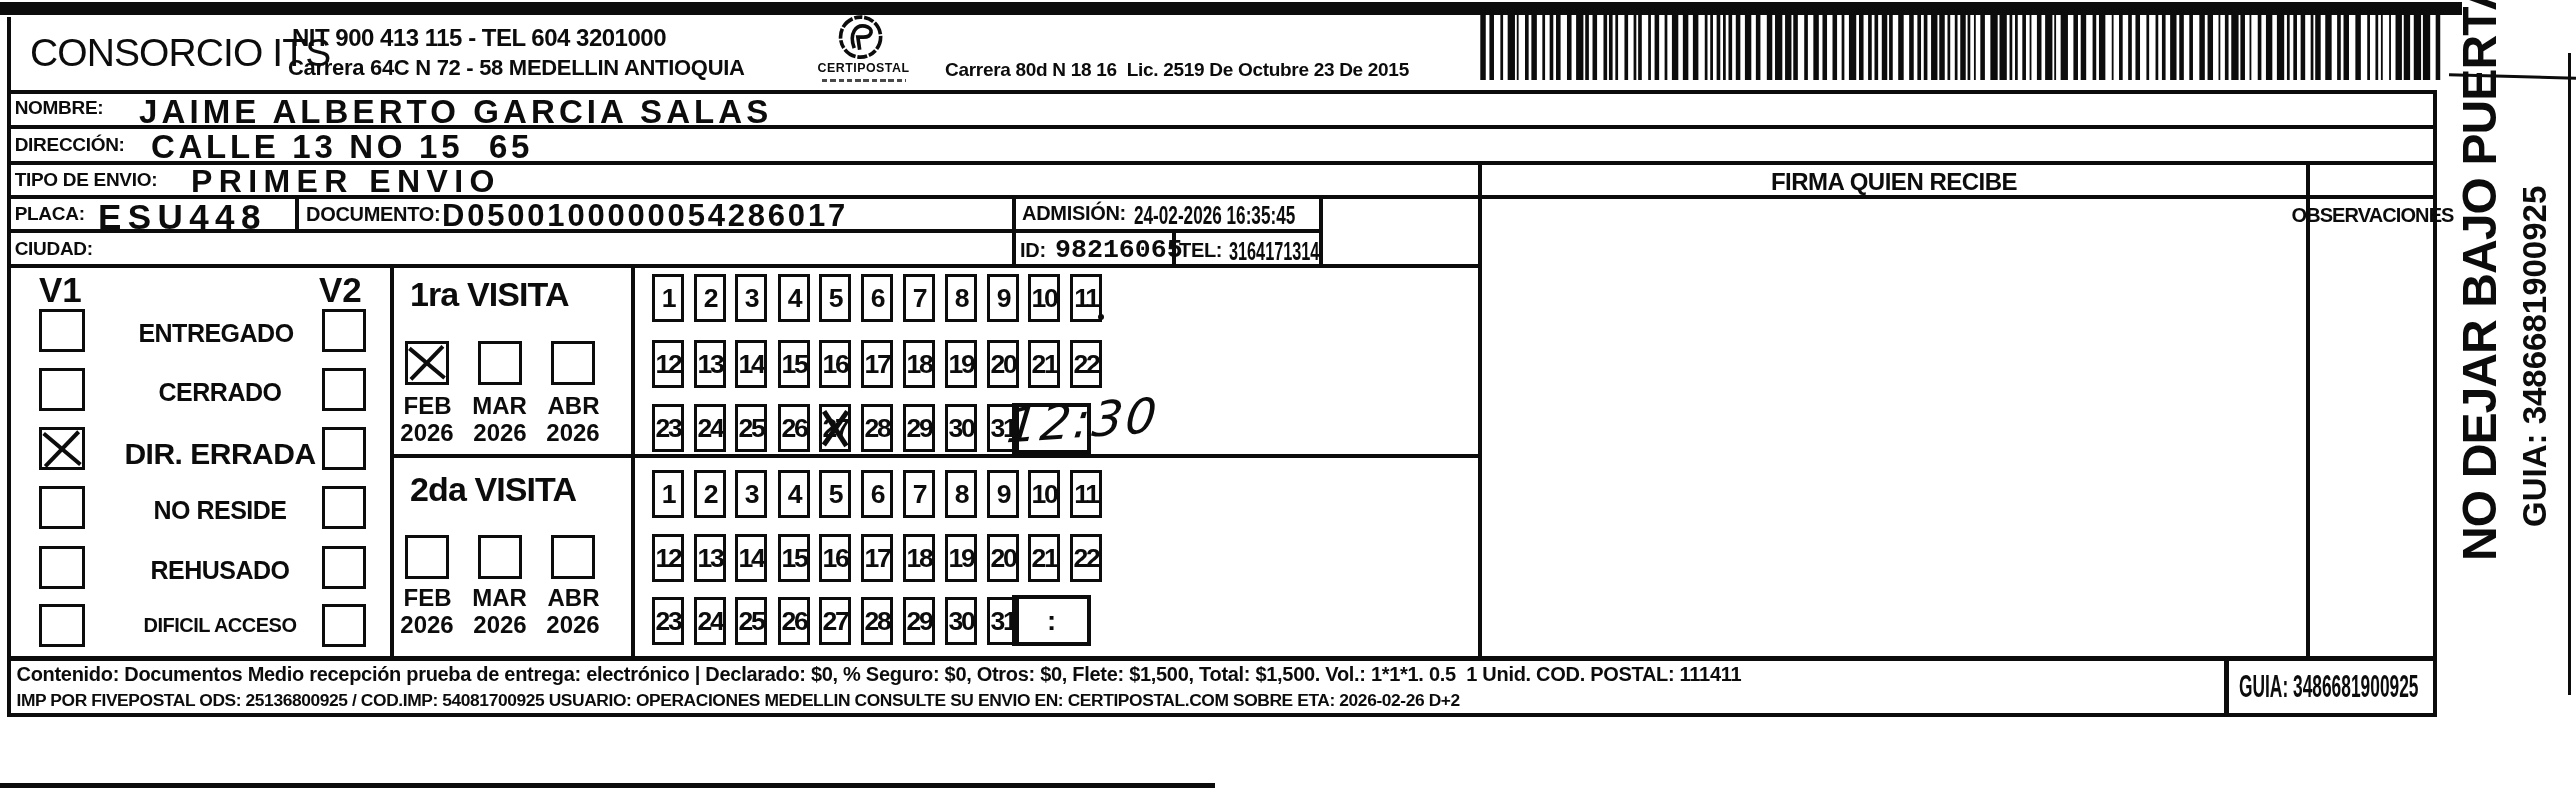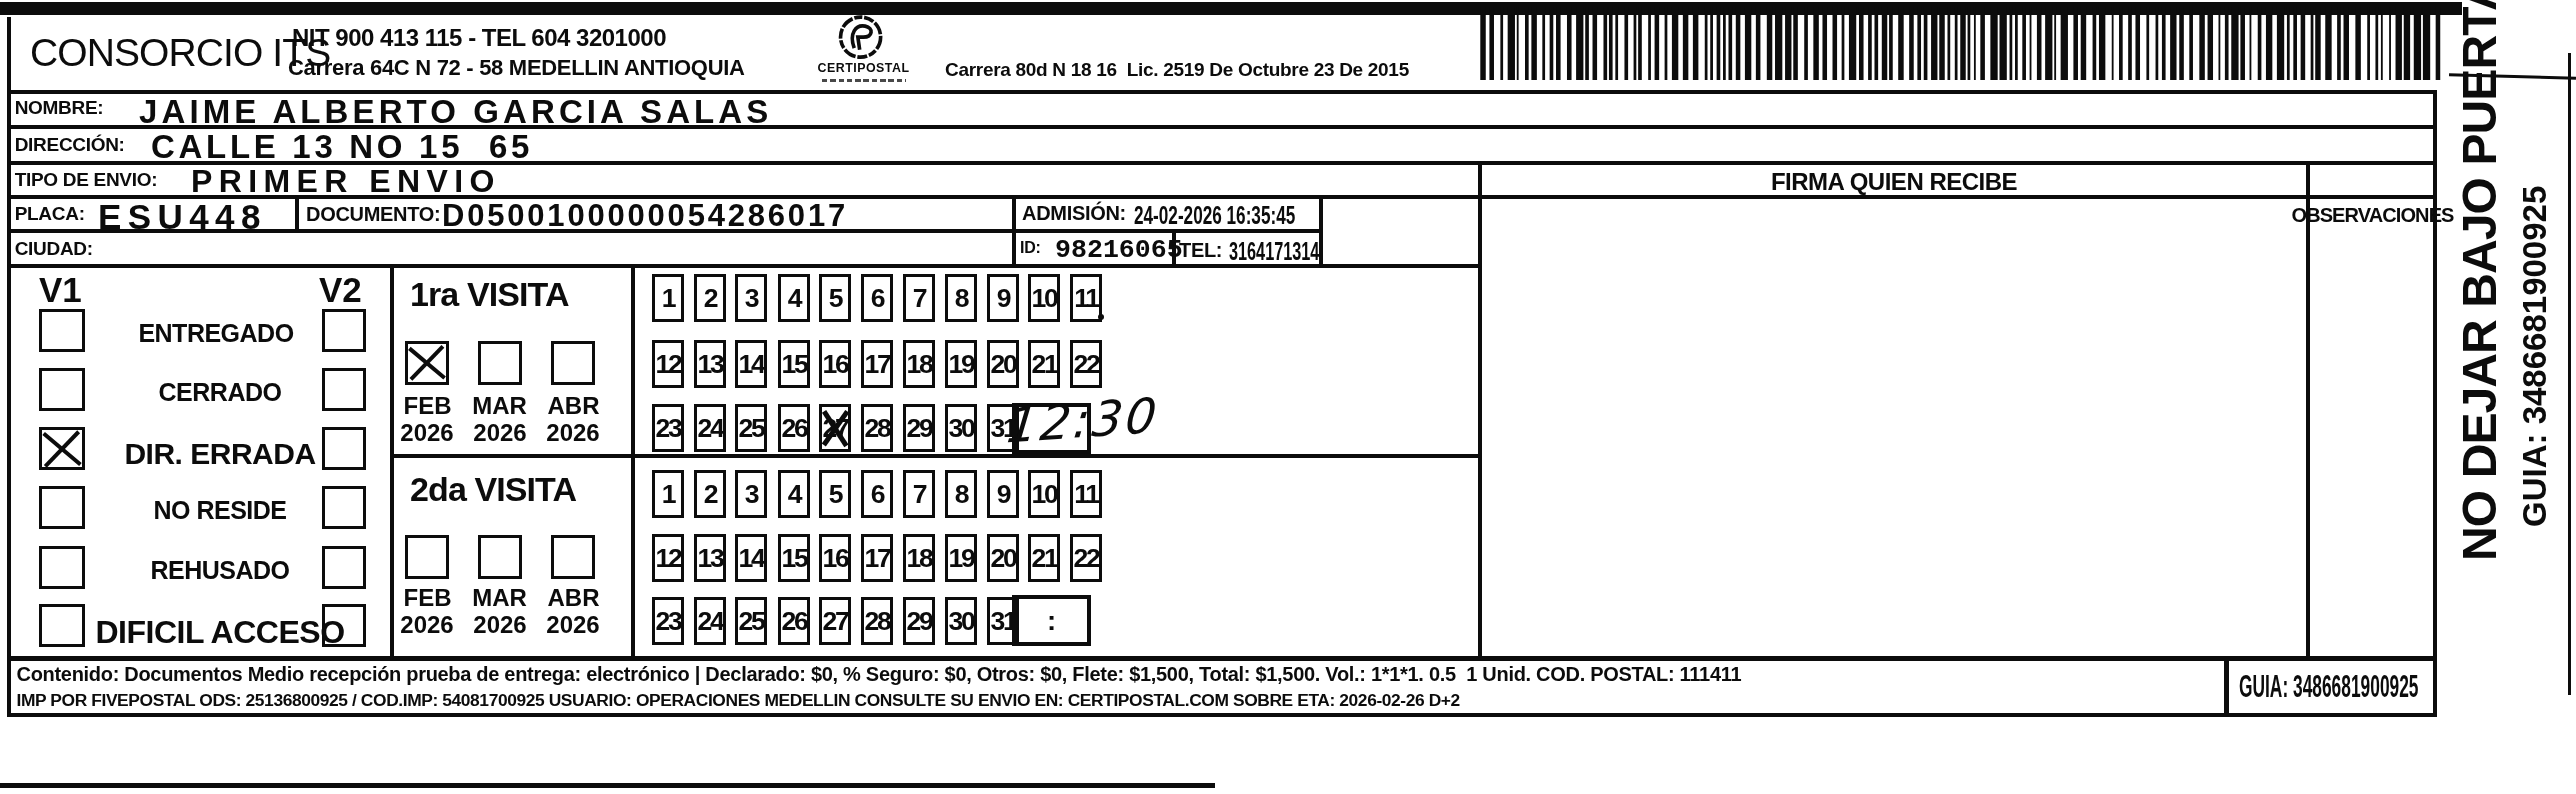--- a/index.html
+++ b/index.html
@@ -199,21 +199,21 @@
   <div class="val ctr" style="left:2308px;top:171px;width:129px;font-size:20px;letter-spacing:-0.9px;margin-top:33px;">OBSERVACIONES</div>
 
   <div class="lbl" style="left:14.7px;top:203px;font-size:19px;">PLACA:</div>
   <div class="val" style="left:98px;top:197px;font-size:35px;letter-spacing:6.4px;">ESU448</div>
   <div class="lbl" style="left:306px;top:203px;font-size:20px;">DOCUMENTO:</div>
   <div class="val" style="left:442px;top:198px;font-size:31px;letter-spacing:2.8px;">D0500100000054286017</div>
   <div class="lbl" style="left:1022px;top:202px;font-size:20px;">ADMISIÓN:</div>
   <div class="val" style="left:1134px;top:200px;font-size:26px;transform:scaleX(0.66);transform-origin:0 0;">24-02-2026 16:35:45</div>
 
   <div class="lbl" style="left:14.7px;top:238px;font-size:19px;">CIUDAD:</div>
-  <div class="lbl" style="left:1020px;top:239px;font-size:16px;">ID:</div>
+  <div class="lbl" style="left:1020px;top:239px;font-size:20px;">ID:</div>
   <div class="val" style="left:1055px;top:235px;font-size:26.6px;font-family:Liberation Mono, monospace;">98216065</div>
   <div class="lbl" style="left:1179px;top:239px;font-size:20px;">TEL:</div>
   <div class="val" style="left:1229px;top:237px;font-size:25px;transform:scaleX(0.65);transform-origin:0 0;">3164171314</div>
 
   <div class="val" style="left:39px;top:270px;font-size:35px;">V1</div>
   <div class="val" style="left:319px;top:270px;font-size:35px;">V2</div>
 
   <div class="val" style="left:410px;top:275px;font-size:34px;letter-spacing:-0.9px;">1ra VISITA</div>
   <div class="val" style="left:410px;top:470px;font-size:34px;letter-spacing:-0.9px;">2da VISITA</div>
 
@@ -236,21 +236,21 @@
     <div class="cb" style="left: 322px; top: 427px; width: 44px; height: 43px;"></div>
     <div class="val ctr" style="left: 96px; top: 437px; width: 248px; font-size: 30px; letter-spacing: -0.5px;">DIR. ERRADA</div>
     <div class="cb" style="left: 39px; top: 486px; width: 46px; height: 43px;"></div>
     <div class="cb" style="left: 322px; top: 486px; width: 44px; height: 43px;"></div>
     <div class="val ctr" style="left: 96px; top: 496px; width: 248px; font-size: 25px; letter-spacing: -0.5px;">NO RESIDE</div>
     <div class="cb" style="left: 39px; top: 546px; width: 46px; height: 43px;"></div>
     <div class="cb" style="left: 322px; top: 546px; width: 44px; height: 43px;"></div>
     <div class="val ctr" style="left: 96px; top: 556px; width: 248px; font-size: 25px; letter-spacing: -0.5px;">REHUSADO</div>
     <div class="cb" style="left: 39px; top: 604px; width: 46px; height: 43px;"></div>
     <div class="cb" style="left: 322px; top: 604px; width: 44px; height: 43px;"></div>
-    <div class="val ctr" style="left: 96px; top: 614px; width: 248px; font-size: 32px; letter-spacing: -0.5px;">DIFICIL ACCESO</div>
+    <div class="val ctr" style="left: 96px; top: 614px; width: 248px; font-size: 20px; letter-spacing: -0.5px;">DIFICIL ACCESO</div>
     <div class="cb xmark" style="left: 405px; top: 341px; width: 44px; height: 44px;"></div>
     <div class="val ctr" style="left: 389px; top: 392px; width: 77px; font-size: 24px;">FEB</div>
     <div class="val ctr" style="left: 385px; top: 419px; width: 84px; font-size: 24px;">2026</div>
     <div class="cb" style="left: 478px; top: 341px; width: 44px; height: 44px;"></div>
     <div class="val ctr" style="left: 461px; top: 392px; width: 77px; font-size: 24px;">MAR</div>
     <div class="val ctr" style="left: 458px; top: 419px; width: 84px; font-size: 24px;">2026</div>
     <div class="cb" style="left: 551px; top: 341px; width: 44px; height: 44px;"></div>
     <div class="val ctr" style="left: 535px; top: 392px; width: 77px; font-size: 24px;">ABR</div>
     <div class="val ctr" style="left: 531px; top: 419px; width: 84px; font-size: 24px;">2026</div>
     <div class="cb" style="left: 405px; top: 535px; width: 44px; height: 44px;"></div>

